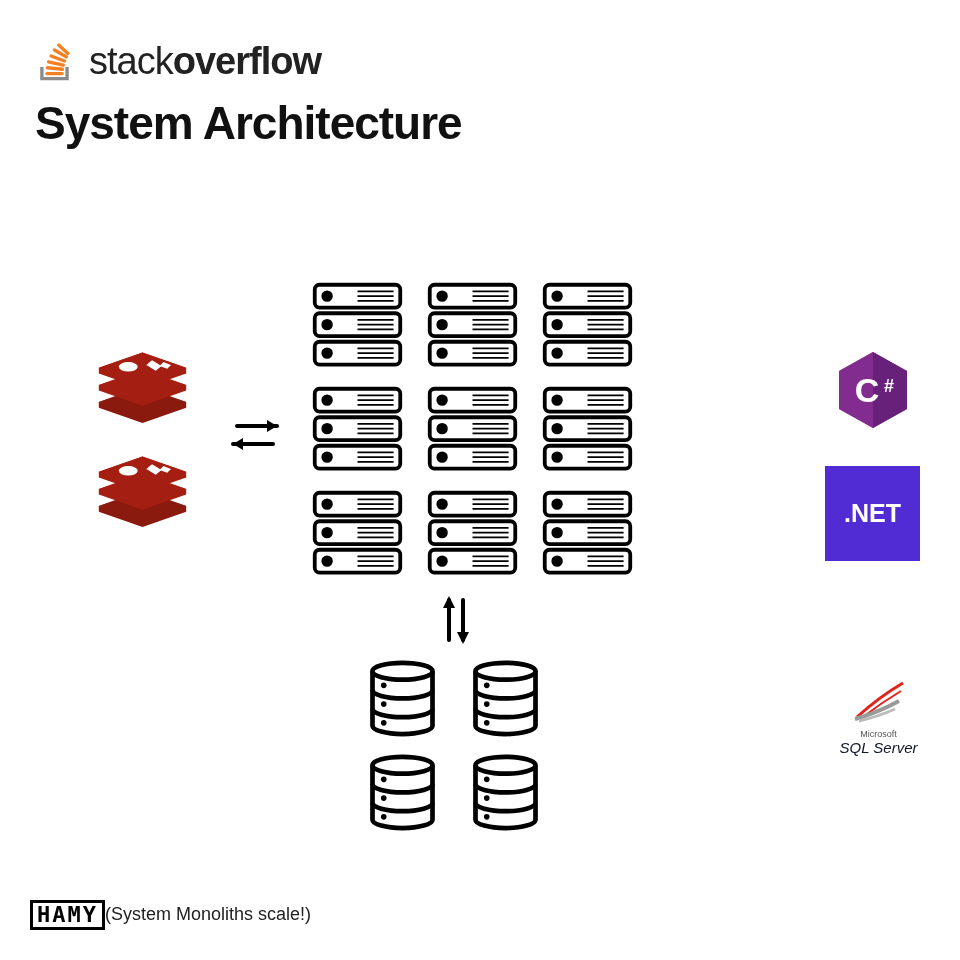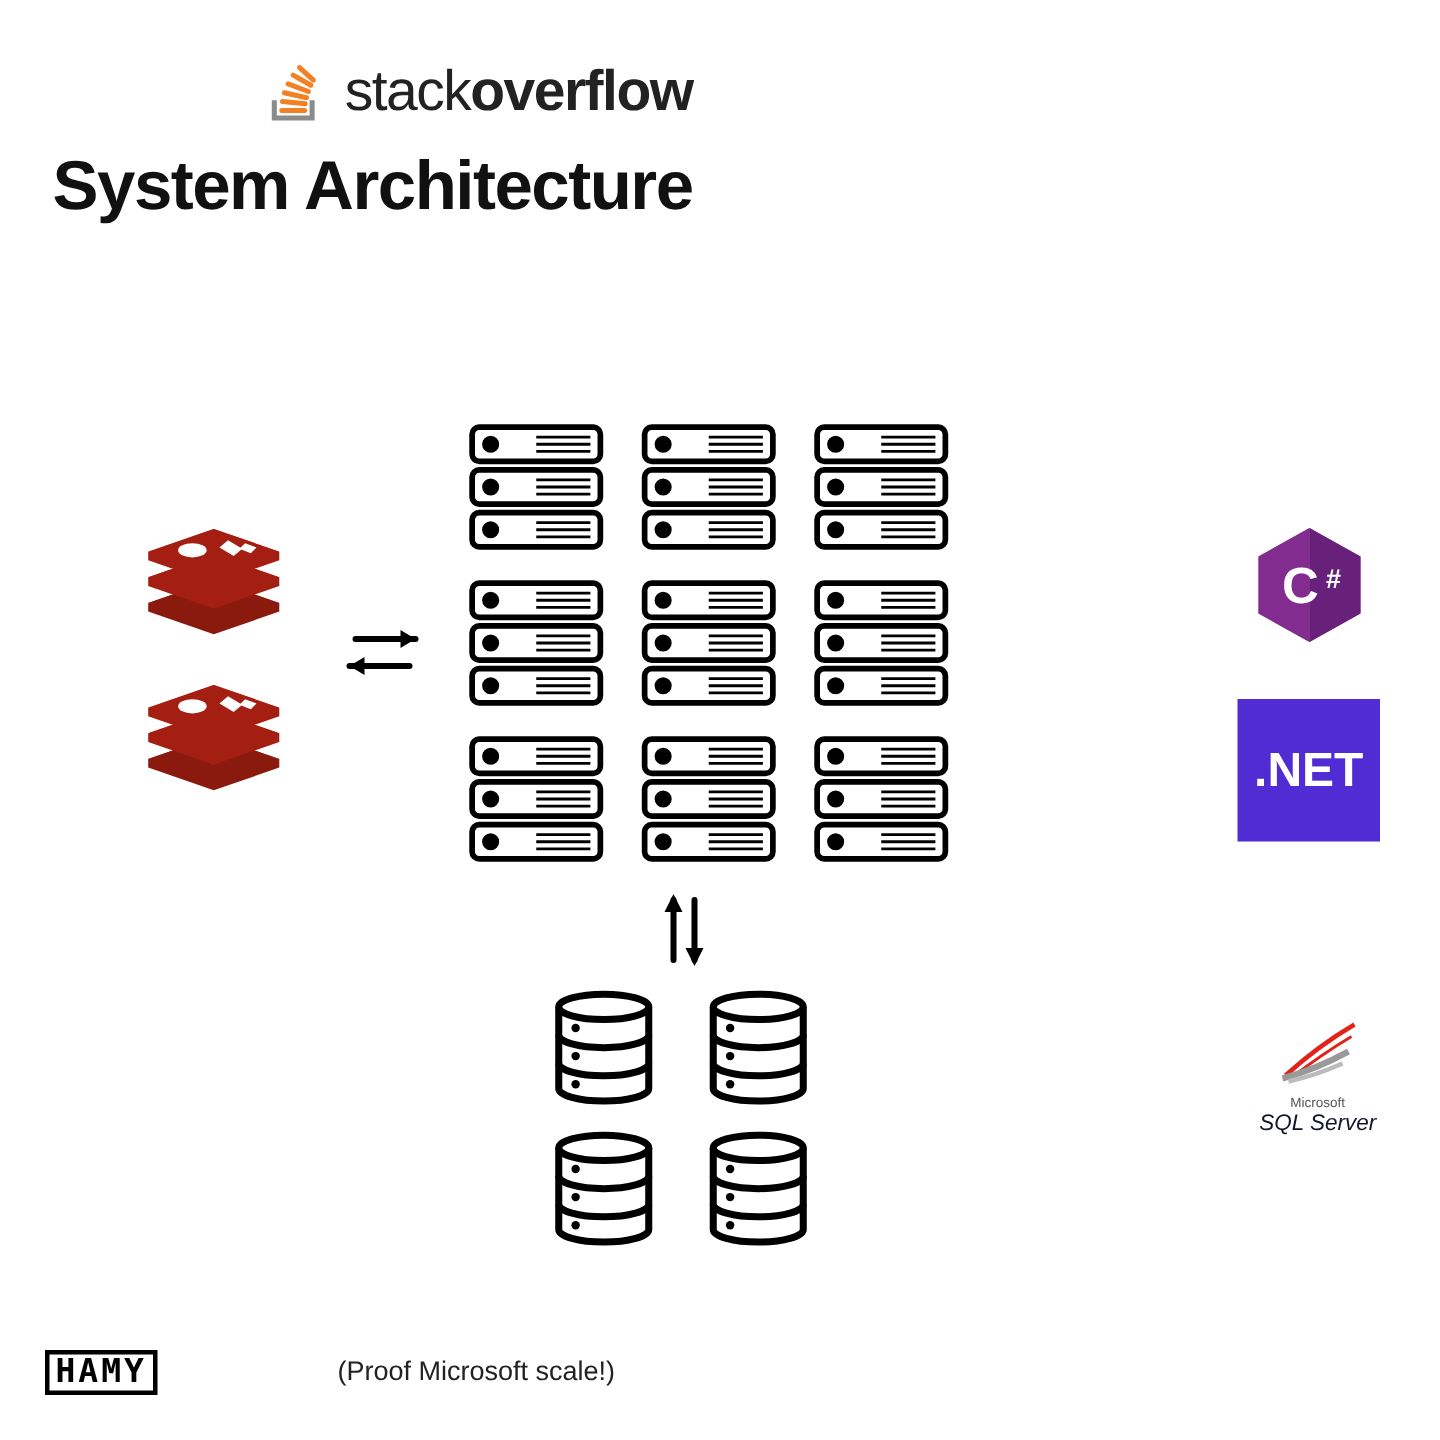--- a/index.html
+++ b/index.html
@@ -5,21 +5,21 @@
   * { box-sizing: border-box; margin: 0; padding: 0; }
   body {
     width: 960px;
     height: 960px;
     background: #fff;
     font-family: "Segoe UI", Arial, sans-serif;
     position: relative;
     overflow: hidden;
   }
   .header { position: absolute; top: 40px; left: 35px; }
-  .so-logo { display: flex; align-items: flex-end; gap: 10px; justify-content: flex-end; }
+  .so-logo { display: flex; align-items: flex-end; gap: 10px; }
   .so-tray {
     width: 44px; height: 42px; position: relative;
   }
   .so-tray svg { width: 44px; height: 42px; }
   .so-text {
     font-size: 38px; font-weight: 400; color: #222;
     letter-spacing: -1px; line-height: 1; padding-bottom: 2px;
   }
   .so-text b { font-weight: 700; }
   .title {
@@ -49,29 +49,29 @@
   .db-row { display: flex; gap: 28px; }
   .db-icon { width: 75px; height: 80px; }
 
   
   .right-logos { position: absolute; right: 40px; top: 350px;
     display: flex; flex-direction: column; gap: 36px; align-items: center; }
   .csharp { width: 72px; height: 80px; }
   .dotnet {
     width: 95px; height: 95px; background: #512bd4;
     display: flex; align-items: center; justify-content: center;
-    color: #fff; font-weight: 600; font-size: 32px;
+    color: #fff; font-weight: 600; font-size: 25px;
   }
   .sqlserver { margin-top: 80px; text-align: center; margin-left: 12px; }
   .sqlserver svg { width: 60px; height: 48px; }
   .sqlserver .ms { font-size: 9px; color: #555; }
   .sqlserver .name { font-size: 15px; font-style: italic; color: #0f172a; }
 
   .footer { position: absolute; bottom: 30px; left: 30px;
-    display: flex; align-items: center; gap: 120px; }
+    display: flex; align-items: center; }
   .hamy {
     font-family: monospace; font-size: 22px; font-weight: 900;
     border: 3px solid #000; padding: 0 4px; letter-spacing: 2px;
     color: #000; line-height: 1.1;
   }
   .caption { font-size: 18px; color: #222; }
 </style>
 </head>
 <body>
 
@@ -478,14 +478,14 @@
         <path d="M10 44 Q28 40 46 32" stroke="#bbb" stroke-width="3"></path>
       </g>
     </svg>
     <div class="ms">Microsoft</div>
     <div class="name">SQL Server</div>
   </div>
 </div>
 
 <div class="footer">
   <span class="hamy">HAMY</span>
-  <span class="caption">(Proof Microsoft scale!)</span>
+  <span class="caption">(System Monoliths scale!)</span>
 </div>
 
 </body></html>

